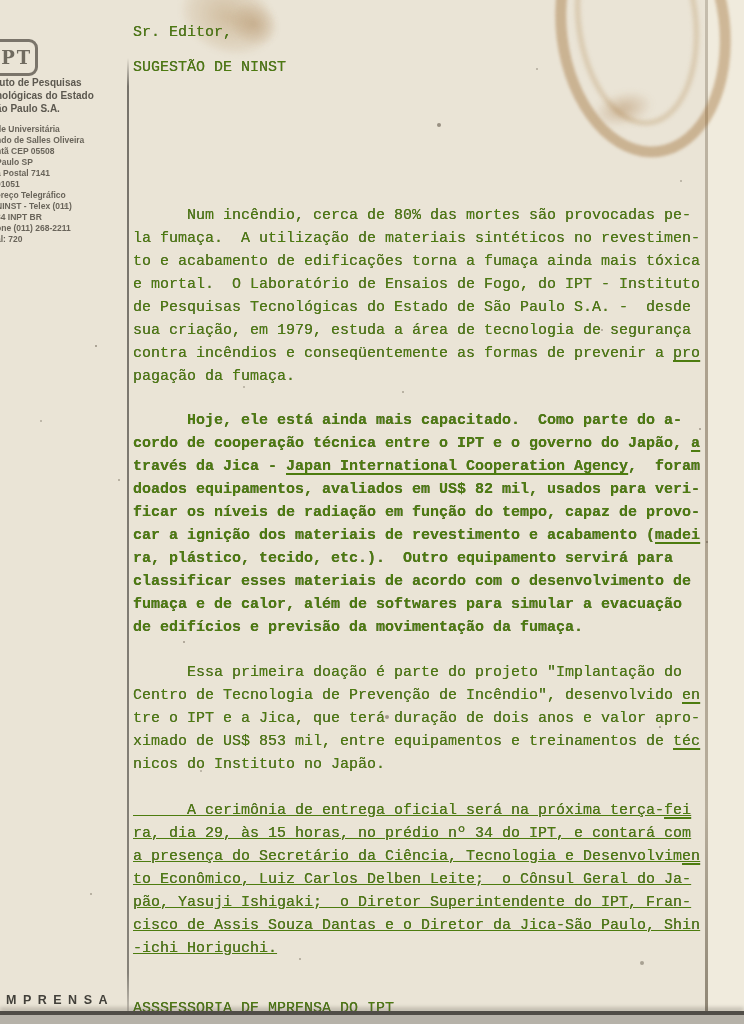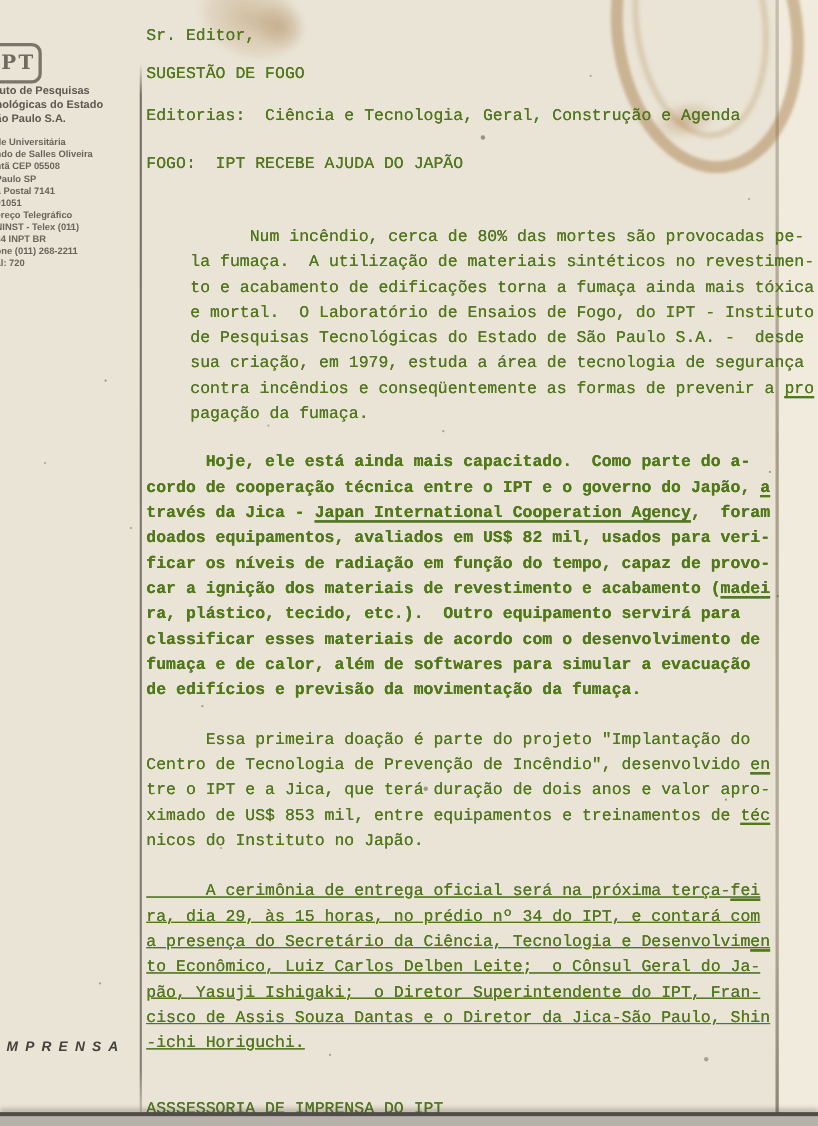--- a/index.html
+++ b/index.html
@@ -40,28 +40,28 @@
      40px 420px 0 0 rgba(70,60,45,.35), 200px 770px 0 0 rgba(70,60,45,.35);}
   
   .logo-box{position:absolute;left:-15px;top:39px;width:47px;height:31px;border:3px solid rgba(90,85,75,.78);
     border-radius:9px;display:flex;align-items:center;justify-content:center;
     font-family:"DejaVu Serif","Liberation Serif",serif;font-weight:bold;font-size:18px;
     letter-spacing:2px;color:rgba(85,80,70,.82);filter:blur(.3px);}
   .org{position:absolute;left:-4px;top:76px;font-family:"Liberation Sans",sans-serif;font-weight:bold;
     font-size:10px;line-height:13px;color:rgba(72,68,60,.88);white-space:pre;filter:blur(.2px);}
   .addr{position:absolute;left:-4px;top:124px;font-family:"Liberation Sans",sans-serif;font-weight:bold;
     font-size:8.5px;line-height:11px;color:rgba(82,77,68,.85);white-space:pre;filter:blur(.25px);}
-  .stamp{position:absolute;left:6px;top:944px;font-family:"Liberation Sans",sans-serif;font-weight:bold;
-    font-size:12.5px;letter-spacing:6.5px;color:#42403a;font-style:italic;}
+  .stamp{position:absolute;left:6px;top:993px;font-family:"Liberation Sans",sans-serif;font-weight:bold;
+    font-size:12.5px;letter-spacing:6.5px;color:#42403a;}
   
   .typed{position:absolute;left:133px;top:0;width:580px;font-size:15px;color:#4d7c0f;
     white-space:pre;text-shadow:0 0 .4px rgba(62,60,55,.85);}
   .typed .h,.typed .para,.typed .footer{position:absolute;left:0;}
   .sal{top:24px;} .subj{top:59px;} .edit{top:97px;} .title{left:125px;top:141px;}
-  .p1{top:204px;margin-left:40px;} .p2{top:409px;font-weight:bold;} .p3{top:661px;} .p4{top:799px;text-decoration:underline;}
+  .p1{top:204px;} .p2{top:409px;font-weight:bold;} .p3{top:661px;} .p4{top:799px;text-decoration:underline;}
   .para div{height:23px;line-height:23px;}
   .footer{top:966px;line-height:17px;}
   .u{text-decoration:underline;text-underline-offset:3px;text-decoration-thickness:1.5px;}
 </style>
 </head>
 <body>
 
 <div class="page">
 
   <div class="right-band"></div>
@@ -80,30 +80,28 @@
     <div class="logo-box">
       <span>IPT</span>
     </div>
     <div class="org"><div>tuto de Pesquisas</div><div>nológicas do Estado</div><div>ão Paulo S.A.</div></div>
     <div class="addr"><div>de Universitária</div><div>ndo de Salles Oliveira</div><div>ntã CEP 05508</div><div>Paulo SP</div><div>a Postal 7141</div><div>01051</div><div>ereço Telegráfico</div><div>NINST - Telex (011)</div><div>34 INPT BR</div><div>one (011) 268-2211</div><div>al: 720</div></div>
     <div class="stamp">MPRENSA</div>
   </div>
 
   <div class="typed">
     <div class="h sal">Sr. Editor,</div>
-    <div class="h subj">SUGESTÃO DE FOGO</div>
-    <div class="h edit">Editorias:  Ciência e Tecnologia, Geral, Construção e Agenda</div>
-    <div class="h title">FOGO:  IPT RECEBE AJUDA DO JAPÃO</div>
+    <div class="h subj">SUGESTÃO DE NINST</div>
 
     <div class="para p1"><div><span>      Num incêndio, cerca de 80% das mortes são provocadas pe-</span></div><div><span>la fumaça.  A utilização de materiais sintéticos no revestimen-</span></div><div><span>to e acabamento de edificações torna a fumaça ainda mais tóxica</span></div><div><span>e mortal.  O Laboratório de Ensaios de Fogo, do IPT - Instituto</span></div><div><span>de Pesquisas Tecnológicas do Estado de São Paulo S.A. -  desde</span></div><div><span>sua criação, em 1979, estuda a área de tecnologia de segurança</span></div><div><span>contra incêndios e conseqüentemente as formas de prevenir a </span><span class="u">pro</span></div><div><span>pagação da fumaça.</span></div></div>
     <div class="para p2"><div><span>      Hoje, ele está ainda mais capacitado.  Como parte do a-</span></div><div><span>cordo de cooperação técnica entre o IPT e o governo do Japão, </span><span class="u">a</span></div><div><span>través da Jica - </span><span class="u">Japan International Cooperation Agency</span><span>,  foram</span></div><div><span>doados equipamentos, avaliados em US$ 82 mil, usados para veri-</span></div><div><span>ficar os níveis de radiação em função do tempo, capaz de provo-</span></div><div><span>car a ignição dos materiais de revestimento e acabamento (</span><span class="u">madei</span></div><div><span>ra, plástico, tecido, etc.).  Outro equipamento servirá para</span></div><div><span>classificar esses materiais de acordo com o desenvolvimento de</span></div><div><span>fumaça e de calor, além de softwares para simular a evacuação</span></div><div><span>de edifícios e previsão da movimentação da fumaça.</span></div></div>
     <div class="para p3"><div><span>      Essa primeira doação é parte do projeto "Implantação do</span></div><div><span>Centro de Tecnologia de Prevenção de Incêndio", desenvolvido </span><span class="u">en</span></div><div><span>tre o IPT e a Jica, que terá duração de dois anos e valor apro-</span></div><div><span>ximado de US$ 853 mil, entre equipamentos e treinamentos de </span><span class="u">téc</span></div><div><span>nicos do Instituto no Japão.</span></div></div>
     <div class="para p4"><div><span>      A cerimônia de entrega oficial será na próxima terça-</span><span class="u">fei</span></div><div><span>ra, dia 29, às 15 horas, no prédio nº 34 do IPT, e contará com</span></div><div><span>a presença do Secretário da Ciência, Tecnologia e Desenvolvim</span><span class="u">en</span></div><div><span>to Econômico, Luiz Carlos Delben Leite;  o Cônsul Geral do Ja-</span></div><div><span>pão, Yasuji Ishigaki;  o Diretor Superintendente do IPT, Fran-</span></div><div><span>cisco de Assis Souza Dantas e o Diretor da Jica-São Paulo, Shin</span></div><div><span>-ichi Horiguchi.</span></div></div>
 
     <div class="footer">
-      <div>ASSSESSORIA DE IMPRENSA DO IPT</div>
+      <div>ASSSESSORIA DE MPRENSA DO IPT</div>
       
     </div>
   </div>
 
   <div class="bottom-edge"></div>
   <div class="bottom-band"></div>
 </div>
 
 </body></html>

